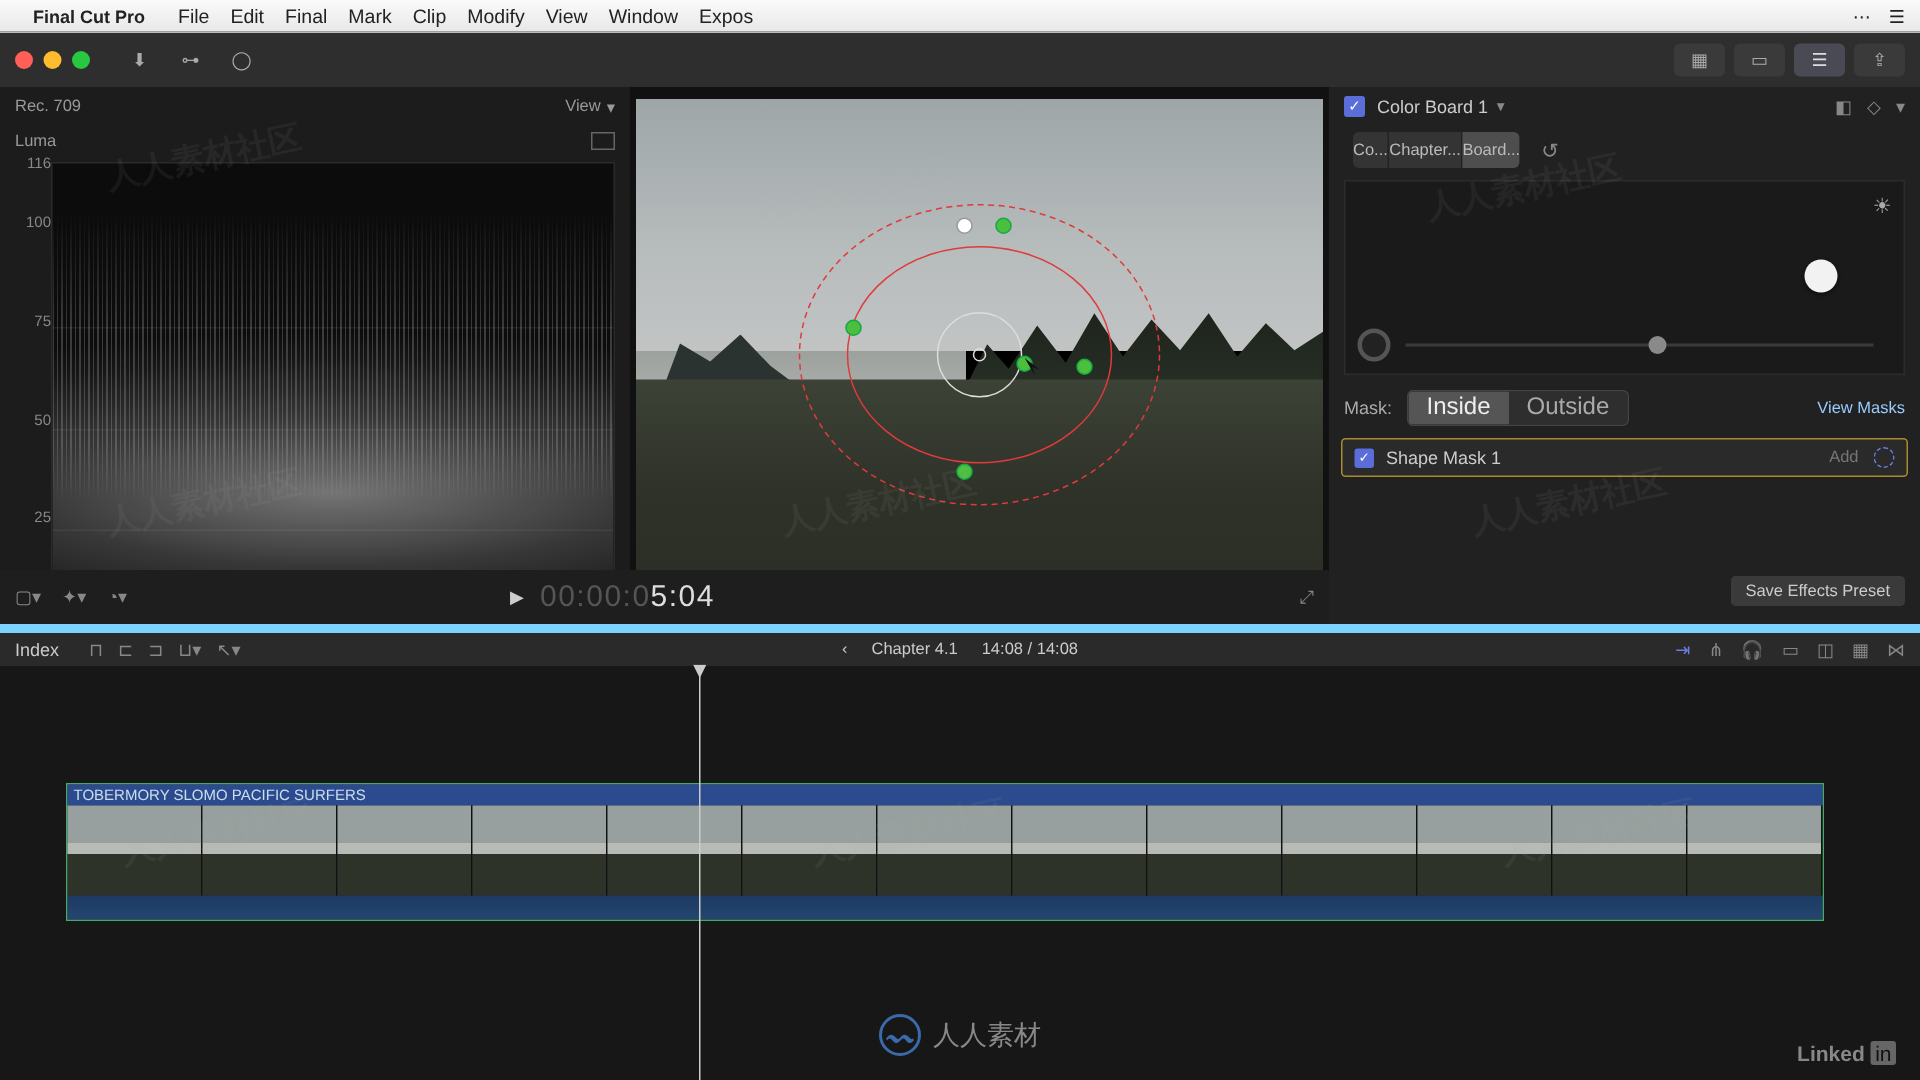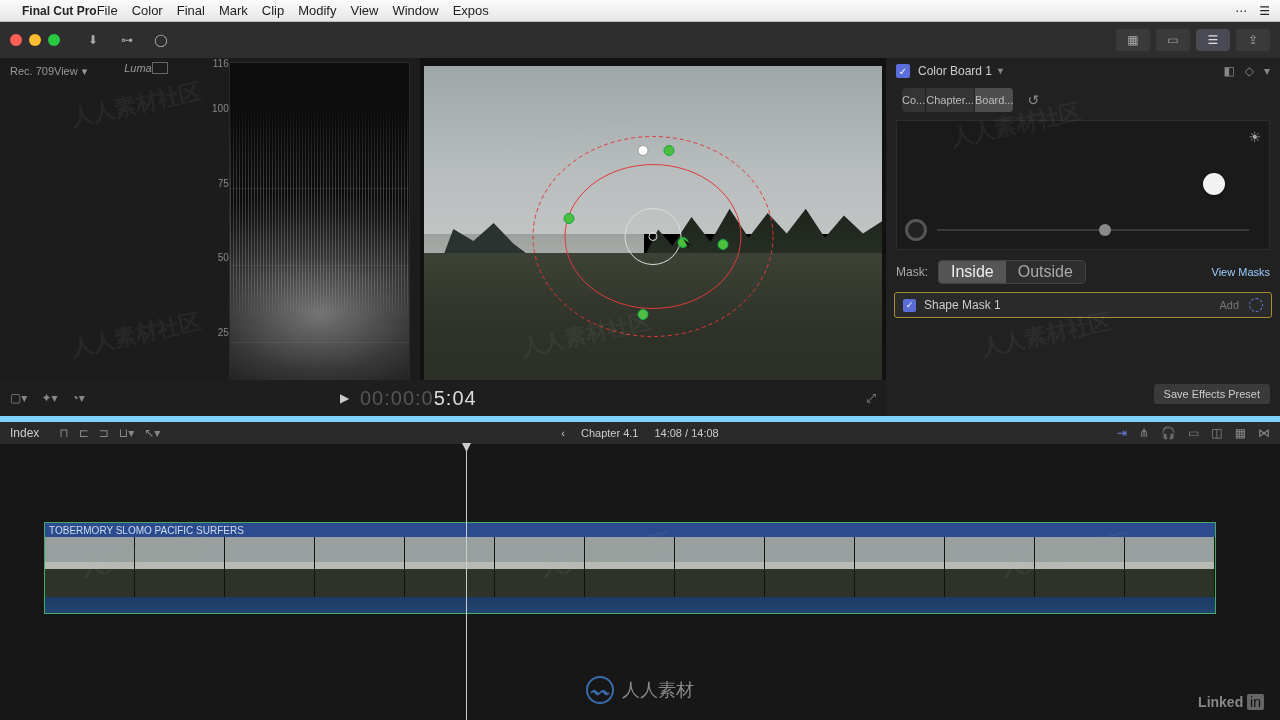--- a/index.html
+++ b/index.html
@@ -1,21 +1,21 @@
 <!DOCTYPE html>
 <html><head>
 <meta charset="utf-8">
 <style>
 * { margin: 0; padding: 0; box-sizing: border-box; font-family: -apple-system, "Helvetica Neue", Arial, sans-serif; }
 body { width: 1280px; height: 720px; background: #1a1a1a; color: #ccc; overflow: hidden; position: relative; font-size: 12px; }
 
 
 .menubar { height: 22px; background: linear-gradient(#fafafa,#e8e8e8); display: flex; align-items: center; padding: 0 10px; border-bottom: 1px solid #bbb; color: #222; }
 .menubar .apple { margin-right: 12px; font-size: 14px; }
-.menubar .app { font-weight: 700; margin-right: 0; }
+.menubar .app { font-weight: 700; margin-right: 22px; }
 .menubar .mi { margin-right: 14px; font-size: 13px; }
 .menubar .right { margin-left: auto; display: flex; gap: 12px; }
 
 
 .titlebar { height: 36px; background: #2e2e2e; display: flex; align-items: center; padding: 0 10px; }
 .traffic { display: flex; gap: 7px; margin-right: 20px; }
 .dot { width: 12px; height: 12px; border-radius: 50%; }
 .dot.red { background: #ff5f57; }
 .dot.yel { background: #febc2e; }
 .dot.grn { background: #28c840; }
@@ -29,24 +29,24 @@
 .infostrip .mid { position:absolute; left:380px; display:flex; align-items:center; gap:8px; }
 .infostrip .zoom { position:absolute; left:750px; display:flex; align-items:center; gap:4px; }
 .infostrip .viewbtn { position:absolute; left:810px; display:flex; align-items:center; gap:4px; }
 .infostrip .insp { position:absolute; left:886px; right:10px; display:flex; align-items:center; gap:10px; }
 .infostrip .insp .icons { display:flex; gap:8px; }
 .infostrip .insp .clipname { flex:1; overflow:hidden; text-overflow:ellipsis; white-space:nowrap; }
 .infostrip .insp .tc { color:#666; }
 
 
 .main { position: absolute; top: 58px; left: 0; right: 0; bottom: 280px; display: flex; }
-.scopes { width: 420px; background: #1c1c1c; display:flex; flex-direction:row; }
+.scopes { width: 420px; background: #1c1c1c; display:flex; flex-direction:column; }
 .scopes .head { height: 26px; display:flex; align-items:center; padding:0 10px; font-size:11px; color:#999; }
 .scopes .head .right { margin-left:auto; display:flex; align-items:center; gap:4px; }
-.luma-row { height:20px; display:flex; align-items:center; padding:0 27px; font-size:11px; color:#999;font-style:italic; }
+.luma-row { height:20px; display:flex; align-items:center; padding:0 10px; font-size:11px; color:#999; }
 .luma-row .sq { margin-left:auto; width:16px; height:12px; border:1px solid #666; }
 .waveform { flex:1; position:relative; padding:4px 10px 8px 34px; }
 .waveform .axis { position:absolute; left:8px; top:0; bottom:8px; width:26px; }
 .waveform .tick { position:absolute; right:0; font-size:10px; color:#888; text-align:right; width:24px; }
 .waveform .scope { width:100%; height:100%; background:#0c0c0c; border:1px solid #2a2a2a; position:relative; overflow:hidden; }
 .waveform .scope::before { content:""; position:absolute; inset:0; background:
   linear-gradient(rgba(100,100,100,0.18),rgba(100,100,100,0.18)) 0 34% / 100% 1px no-repeat,
   linear-gradient(rgba(100,100,100,0.18),rgba(100,100,100,0.18)) 0 55% / 100% 1px no-repeat,
   linear-gradient(rgba(100,100,100,0.18),rgba(100,100,100,0.18)) 0 76% / 100% 1px no-repeat;
 }
@@ -134,21 +134,21 @@
 .bottom-logo { position:absolute; right:16px; bottom:10px; color:#666; font-size:14px; }
 .bottom-logo b { color:#888;margin-left:12px; }
 </style>
 </head>
 <body>
 
 <div class="menubar">
   <span class="apple"></span>
   <span class="app">Final Cut Pro</span>
   <span class="mi">File</span>
-  <span class="mi">Color</span>
+  <span class="mi">Edit</span>
   <span class="mi">Final</span>
   <span class="mi">Mark</span>
   <span class="mi">Clip</span>
   <span class="mi">Modify</span>
   <span class="mi">View</span>
   <span class="mi">Window</span>
   <span class="mi">Expos</span>
   <div class="right">
     <span>⋯</span>
     <span>☰</span>

